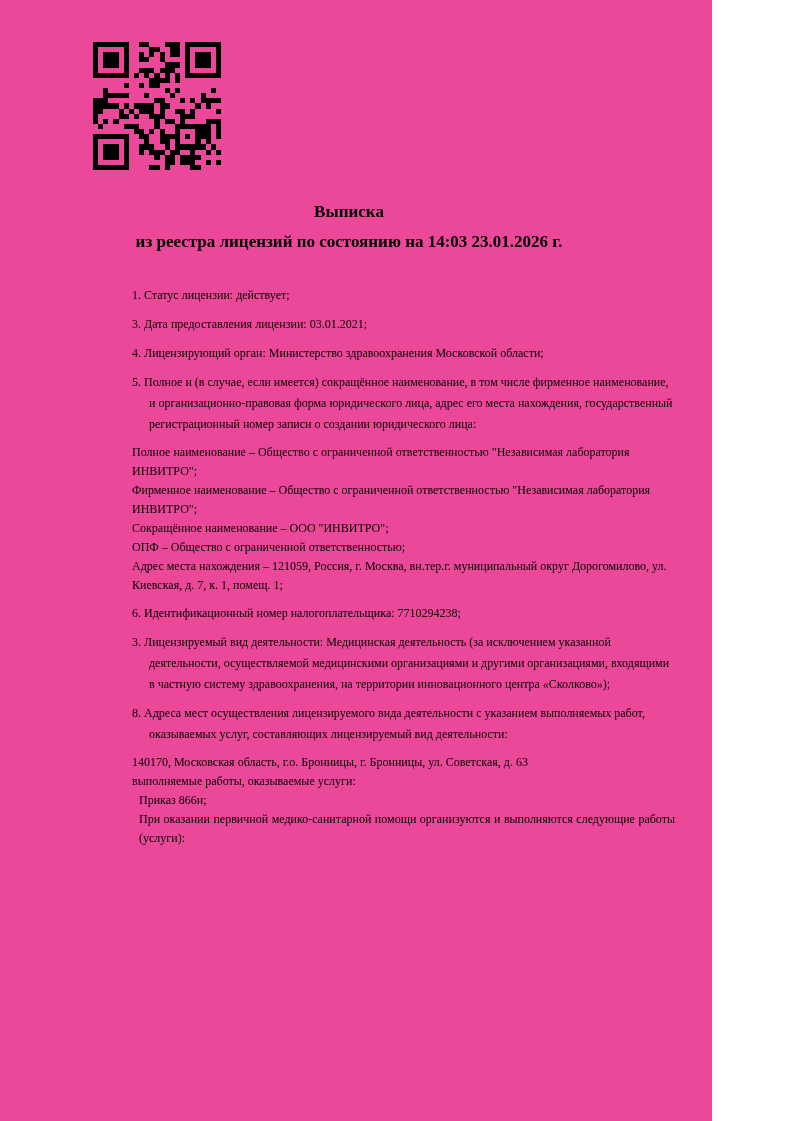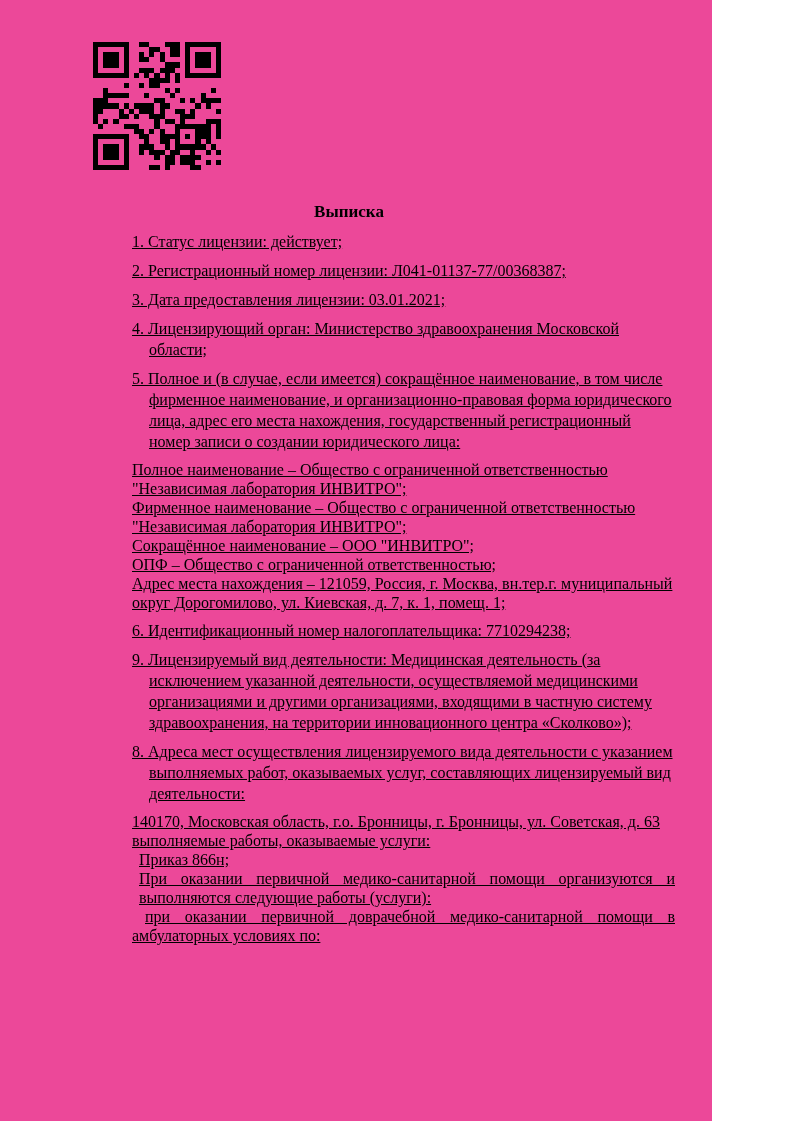--- a/index.html
+++ b/index.html
@@ -24,22 +24,21 @@
   .titles {
     text-align: center;
     font-weight: bold;
     font-size: 17px;
     padding-right: 14px;
   }
   .doc-title   { line-height: 22px; margin: 0 0 8px 0; }
   .doc-subtitle{ line-height: 22px; margin: 0 0 32px 0; }
   .content {
     margin: 0 37px 0 132px;
-    font-size: 16px;
-    text-decoration: underline;
+    font-size: 12px;
   }
   .num-item {
     line-height: 21px;
     margin: 0 0 8px 0;
     padding-left: 17px;
     text-indent: -17px;
   }
   .block { margin: 0 0 8px 0; }
   .line  { line-height: 19px; }
   .ind-a { padding-left: 7px; }
@@ -336,44 +335,43 @@
       <rect x="6" y="24" width="1" height="1" fill="#000"></rect>
       <rect x="11" y="24" width="1" height="1" fill="#000"></rect>
       <rect x="12" y="24" width="1" height="1" fill="#000"></rect>
       <rect x="14" y="24" width="1" height="1" fill="#000"></rect>
       <rect x="19" y="24" width="1" height="1" fill="#000"></rect>
       <rect x="20" y="24" width="1" height="1" fill="#000"></rect>
     </svg>
 
   <div class="titles">
     <div class="doc-title">Выписка</div>
+    <div class="doc-subtitle">из реестра лицензий по состоянию на 14:03 23.01.2026 г.</div>
   </div>
 
   <div class="content">
 
     <div class="num-item">1. Статус лицензии: действует;</div>
-    <div class="num-item">2. Регистрационный номер лицензии: Л041-01137-77/00368387;</div>
     <div class="num-item">3. Дата предоставления лицензии: 03.01.2021;</div>
     <div class="num-item">4. Лицензирующий орган: Министерство здравоохранения Московской области;</div>
     <div class="num-item">5. Полное и (в случае, если имеется) сокращённое наименование, в том числе фирменное наименование, и организационно-правовая форма юридического лица, адрес его места нахождения, государственный регистрационный номер записи о создании юридического лица:</div>
 
     <div class="block">
       <div class="line">Полное наименование – Общество с ограниченной ответственностью "Независимая лаборатория ИНВИТРО";</div>
       <div class="line">Фирменное наименование – Общество с ограниченной ответственностью "Независимая лаборатория ИНВИТРО";</div>
       <div class="line">Сокращённое наименование – ООО "ИНВИТРО";</div>
       <div class="line">ОПФ – Общество с ограниченной ответственностью;</div>
       <div class="line">Адрес места нахождения – 121059, Россия, г. Москва, вн.тер.г. муниципальный округ Дорогомилово, ул. Киевская, д. 7, к. 1, помещ. 1;</div>
     </div>
 
     <div class="num-item">6. Идентификационный номер налогоплательщика: 7710294238;</div>
-    <div class="num-item">9. Лицензируемый вид деятельности: Медицинская деятельность (за исключением указанной деятельности, осуществляемой медицинскими организациями и другими организациями, входящими в частную систему здравоохранения, на территории инновационного центра «Сколково»);</div>
+    <div class="num-item">3. Лицензируемый вид деятельности: Медицинская деятельность (за исключением указанной деятельности, осуществляемой медицинскими организациями и другими организациями, входящими в частную систему здравоохранения, на территории инновационного центра «Сколково»);</div>
     <div class="num-item">8. Адреса мест осуществления лицензируемого вида деятельности с указанием выполняемых работ, оказываемых услуг, составляющих лицензируемый вид деятельности:</div>
 
     <div class="block">
       <div class="line">140170, Московская область, г.о. Бронницы, г. Бронницы, ул. Советская, д. 63</div>
       <div class="line">выполняемые работы, оказываемые услуги:</div>
       <div class="line ind-a">Приказ 866н;</div>
       <div class="line ind-a just">При оказании первичной медико-санитарной помощи организуются и выполняются следующие работы (услуги):</div>
-      <div class="line ind-b">при оказании первичной доврачебной медико-санитарной помощи в амбулаторных условиях по:</div>
     </div>
 
   </div>
 </div>
 
 </body></html>

